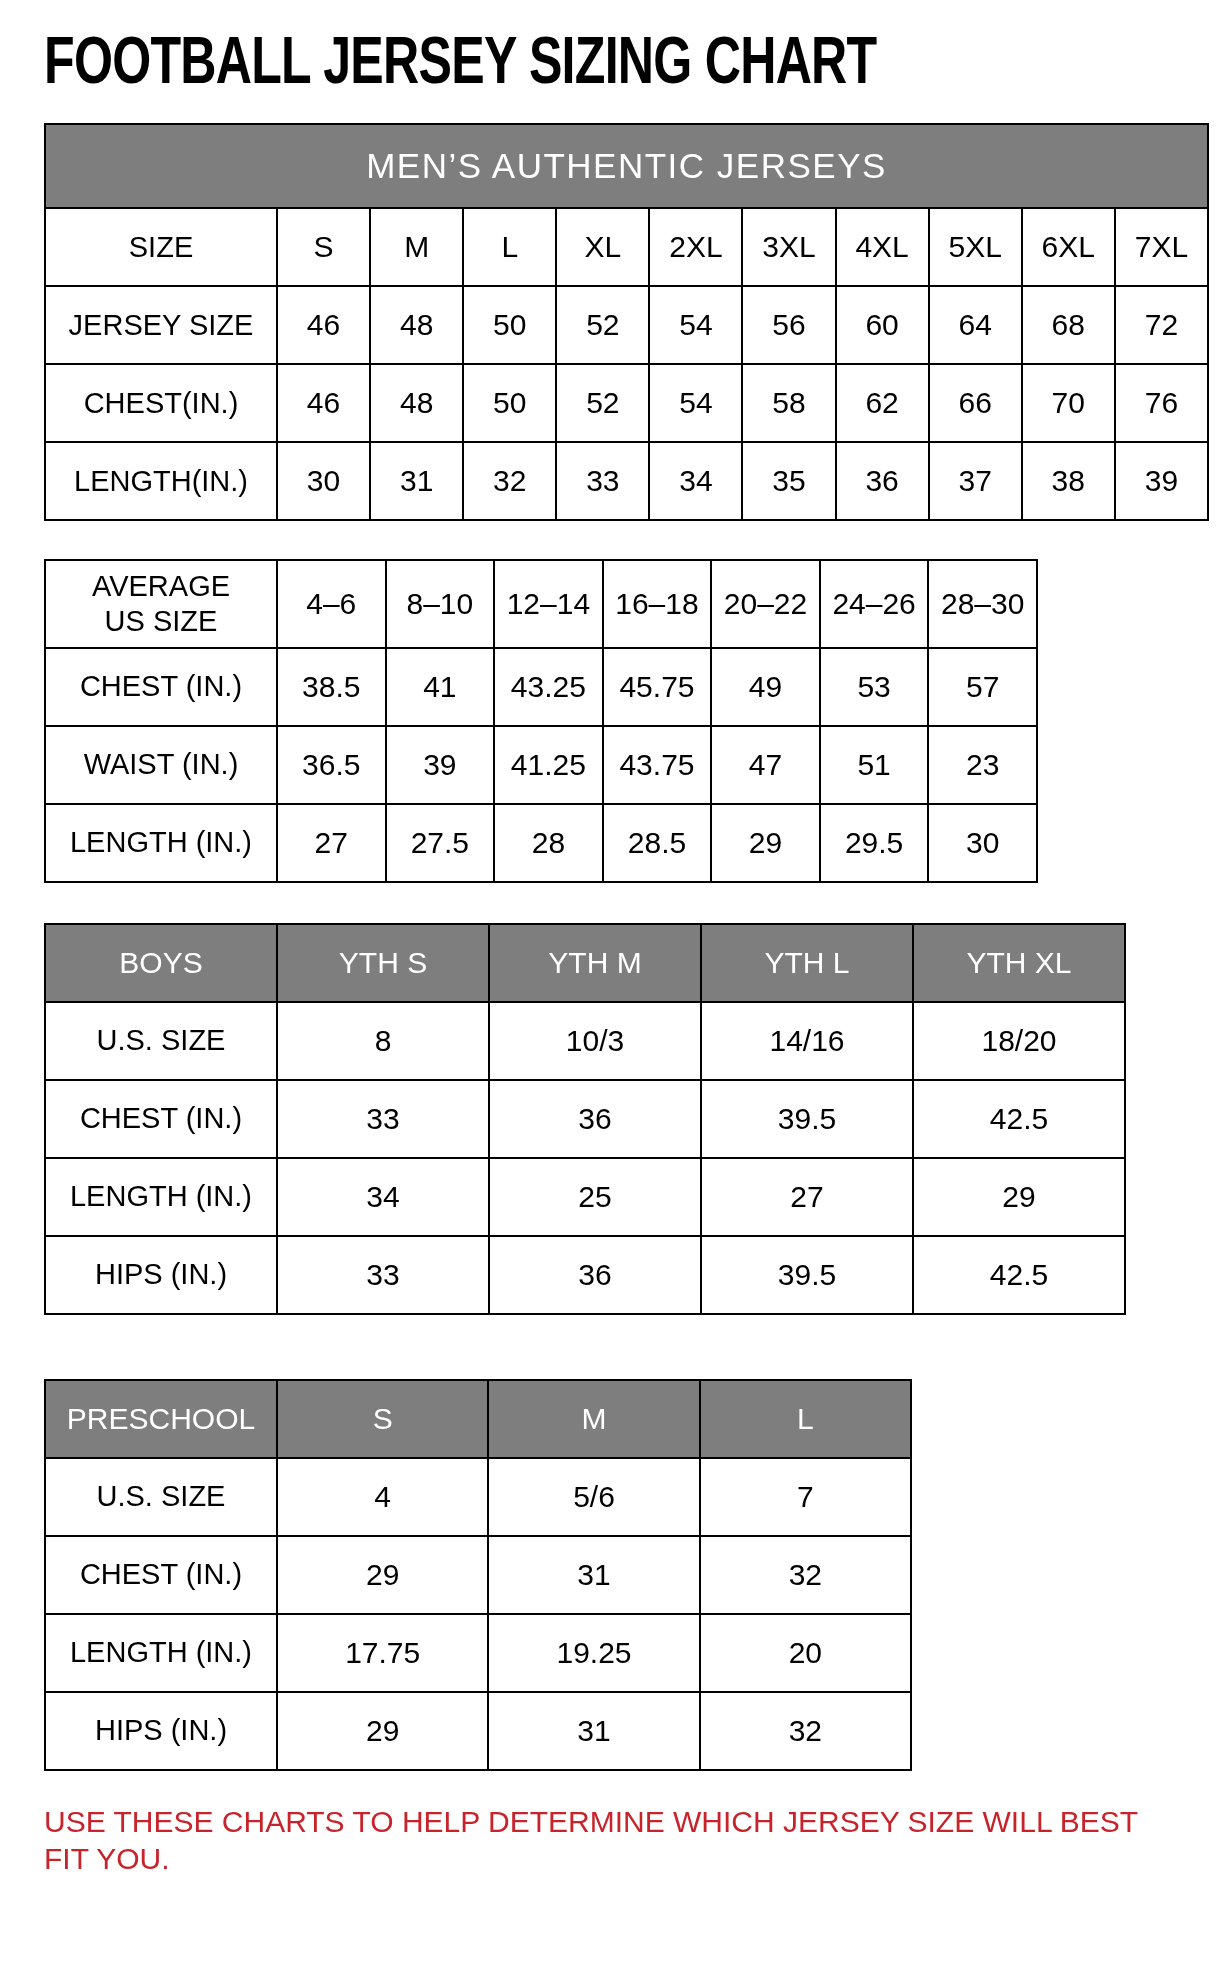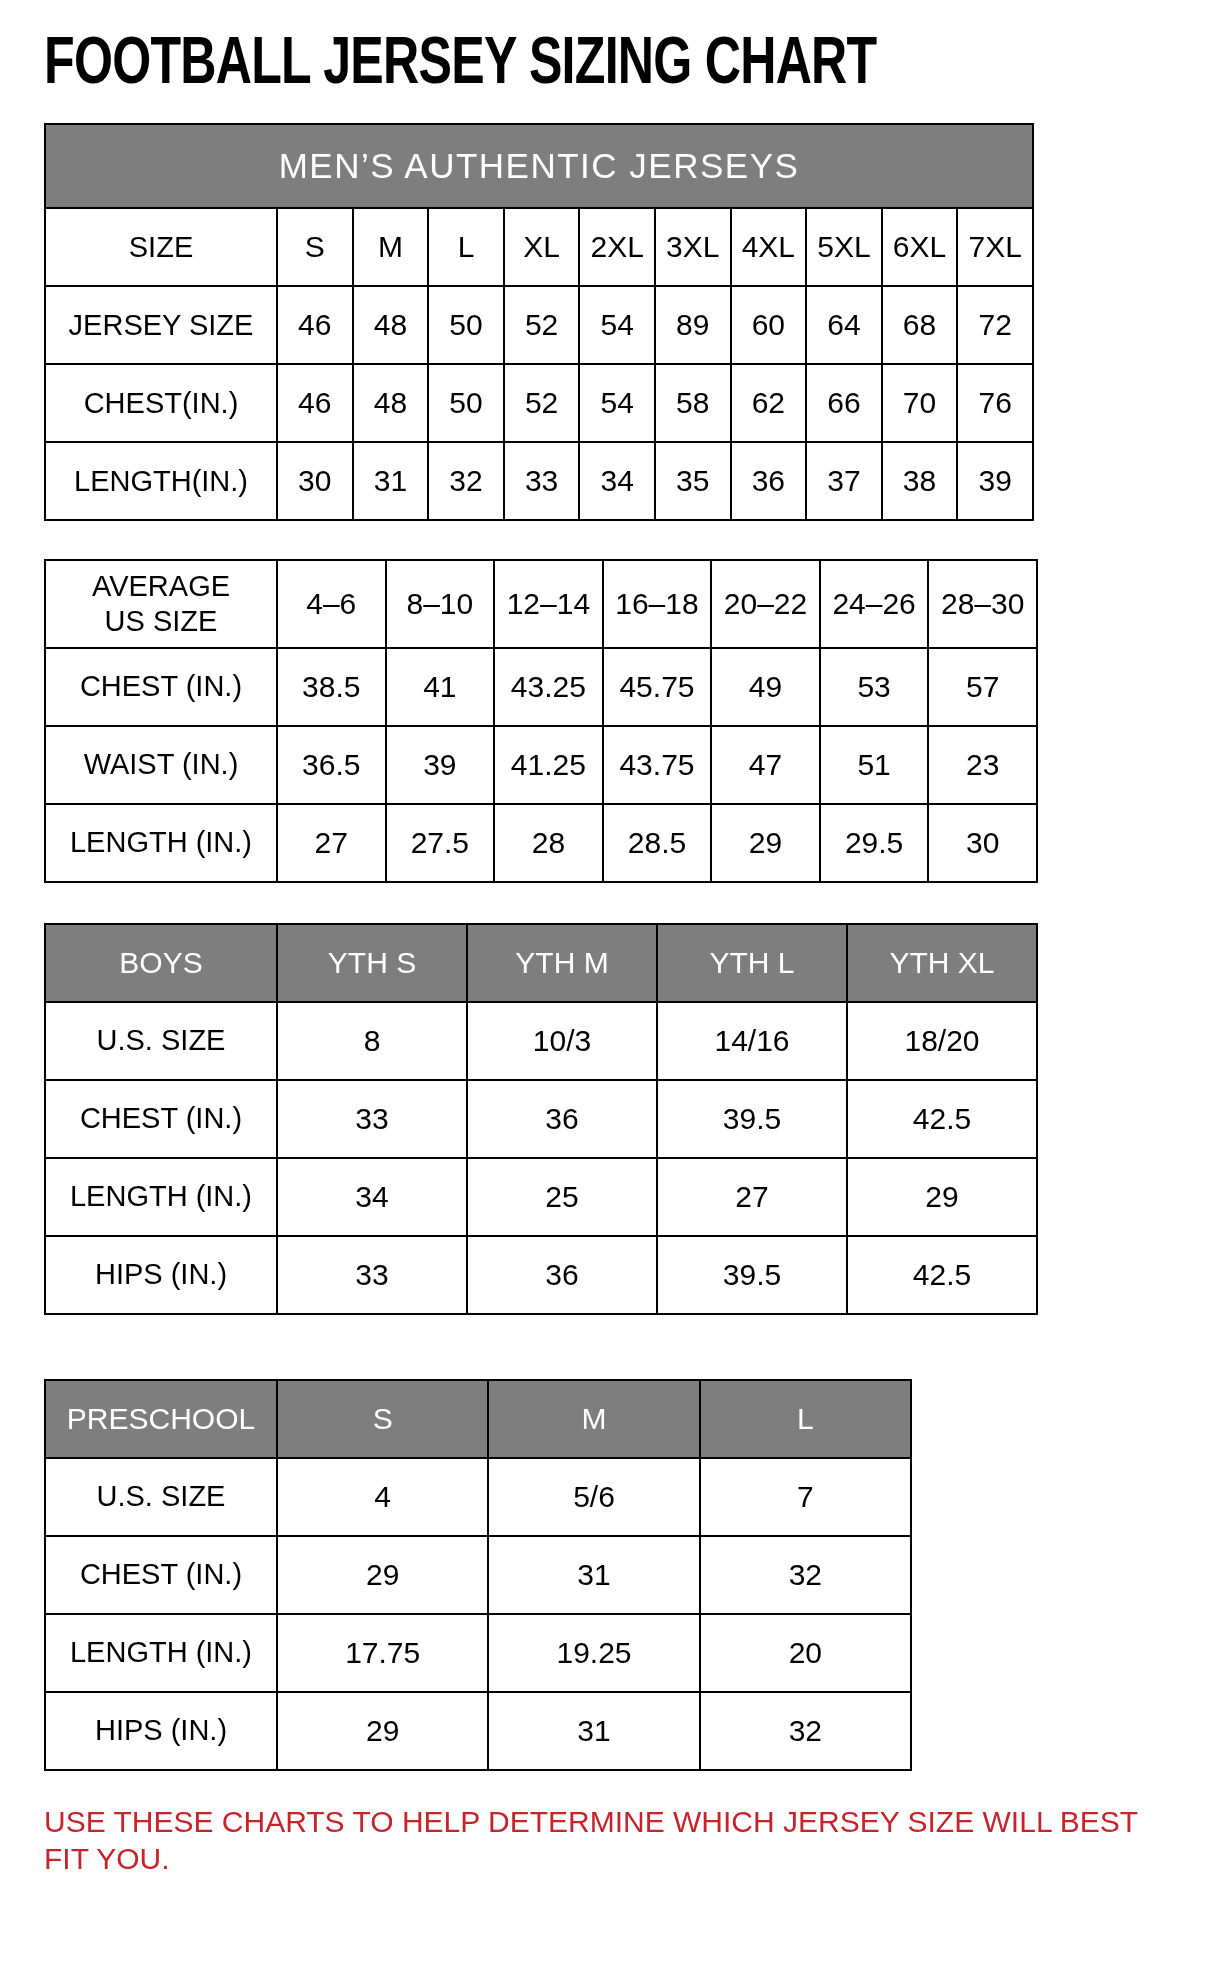--- a/index.html
+++ b/index.html
@@ -35,23 +35,23 @@
     color:var(--accent);
     font-size:30px;
     line-height:1.3;
     max-width:1020px;
   }
   table.tbl{
     border-collapse:collapse;
     table-layout:fixed;
     background:#fff;
   }
-  table.mens{width:990px;margin-top:28px;}
+  table.mens{width:1165px;margin-top:28px;}
   table.womens{width:994px;margin-top:38px;}
-  table.boys{width:994px;margin-top:40px;}
+  table.boys{width:1082px;margin-top:40px;}
   table.preschool{width:868px;margin-top:64px;}
   col.c-label{width:232px;}
   .tbl td,.tbl th{
     border:2px solid #000;
     text-align:center;
     vertical-align:middle;
     font-size:30px;
     font-weight:normal;
     line-height:1.2;
     padding:20px 6px;
@@ -108,21 +108,21 @@
           <td>6XL</td>
           <td>7XL</td>
         </tr>
         <tr>
           <td class="label-col">JERSEY SIZE</td>
           <td>46</td>
           <td>48</td>
           <td>50</td>
           <td>52</td>
           <td>54</td>
-          <td>89</td>
+          <td>56</td>
           <td>60</td>
           <td>64</td>
           <td>68</td>
           <td>72</td>
         </tr>
         <tr>
           <td class="label-col">CHEST(IN.)</td>
           <td>46</td>
           <td>48</td>
           <td>50</td>

